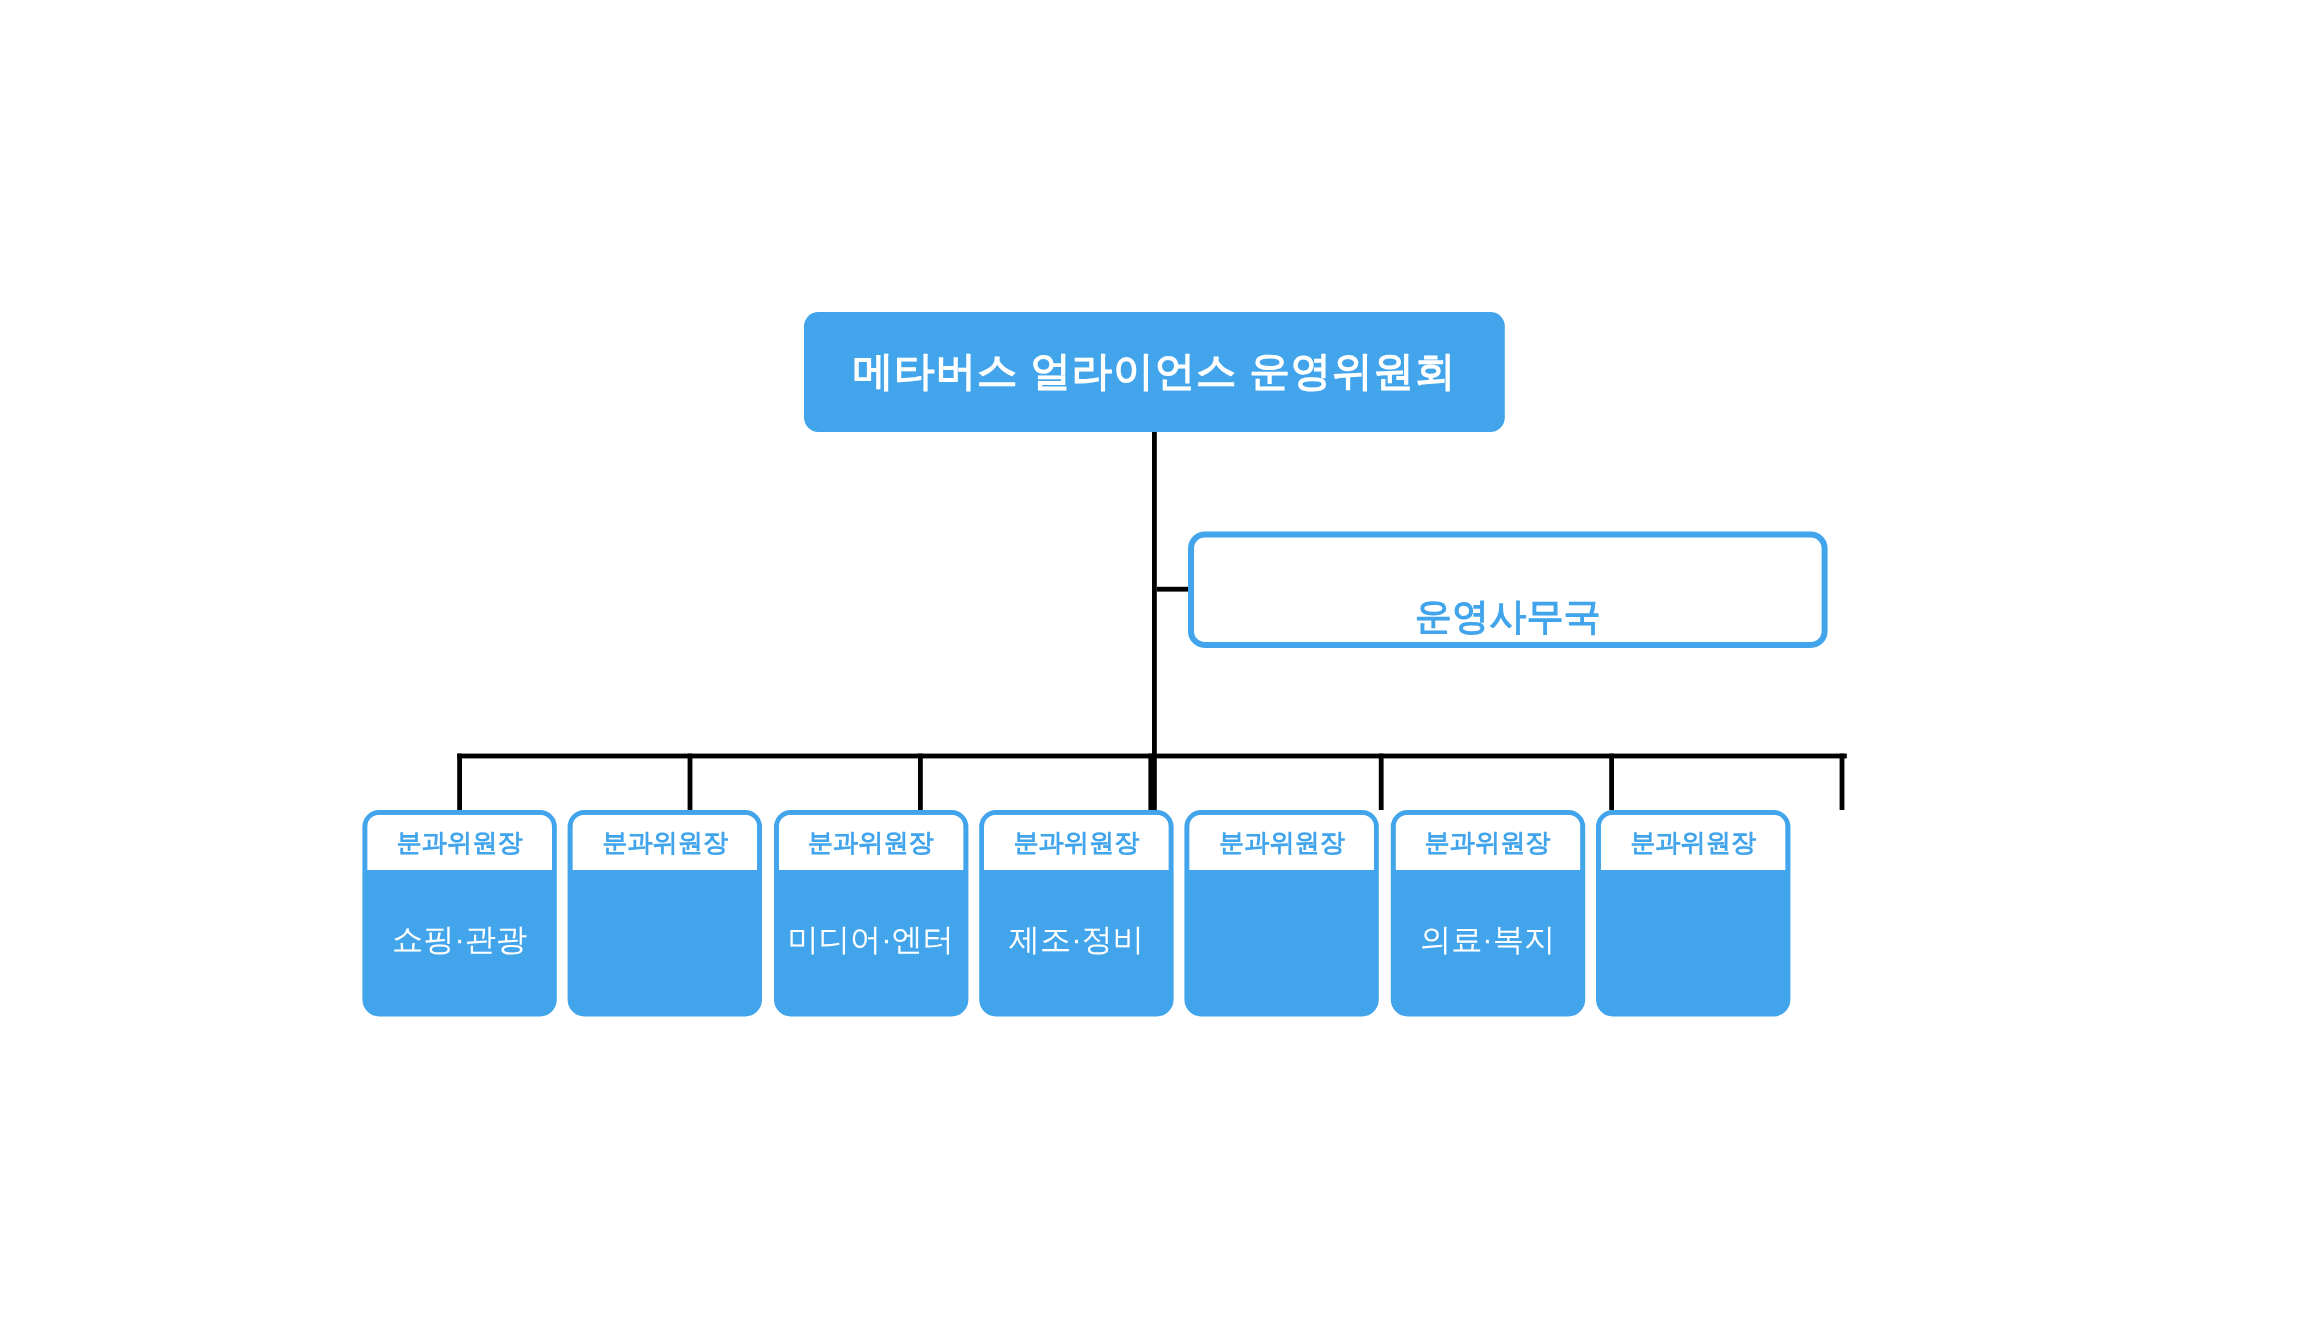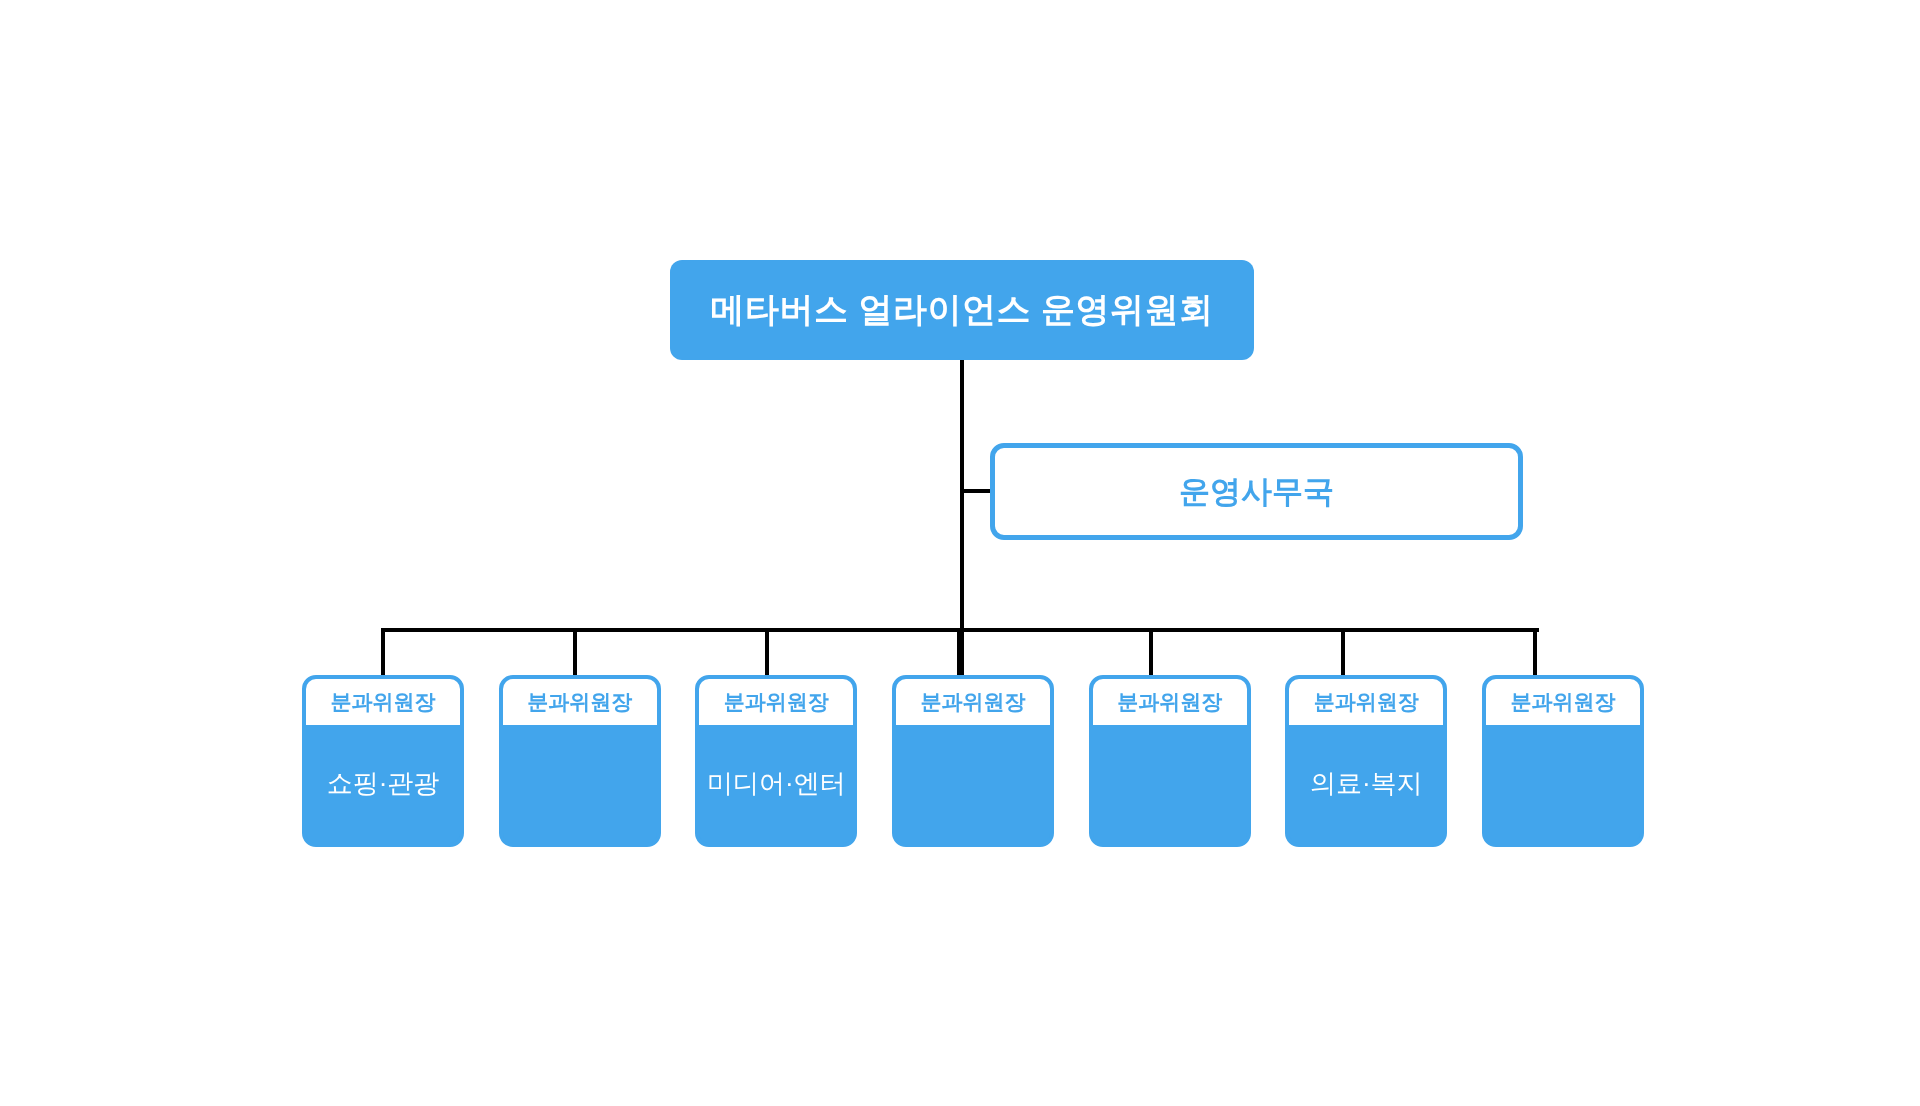--- a/index.html
+++ b/index.html
@@ -60,36 +60,36 @@
     position: absolute;
     left: 990px;
     top: 443px;
     width: 533px;
     height: 97px;
     background: #ffffff;
     border: 5px solid #42A5EC;
     border-radius: 14px;
     box-sizing: border-box;
     display: flex;
-    align-items: center;
+    align-items: flex-end;
     justify-content: center;
   }
   .office-box .label {
     color: #42A5EC;
     font-size: 31px;
     font-weight: 700;
     text-align: center;
   }
 
   
   .committee-row {
     position: absolute;
     left: 302px;
     top: 675px;
-    width: 1342px;
+    width: 1190px;
     height: 172px;
     display: flex;
     justify-content: space-between;
   }
   .committee-box {
     width: 162px;
     height: 172px;
     box-sizing: border-box;
     border: 4px solid #42A5EC;
     border-radius: 14px;
@@ -174,20 +174,23 @@
       </div>
       <div class="committee-body">
         <span class="label">미디어·엔터</span>
       </div>
     </div>
 
     <div class="committee-box">
       <div class="committee-header">
         <span class="label">분과위원장</span>
       </div>
+      <div class="committee-body">
+        <span class="label">제조·정비</span>
+      </div>
     </div>
 
     <div class="committee-box">
       <div class="committee-header">
         <span class="label">분과위원장</span>
       </div>
     </div>
 
     <div class="committee-box">
       <div class="committee-header">

